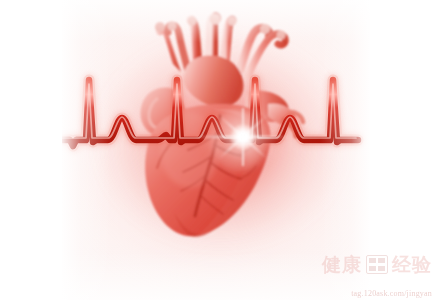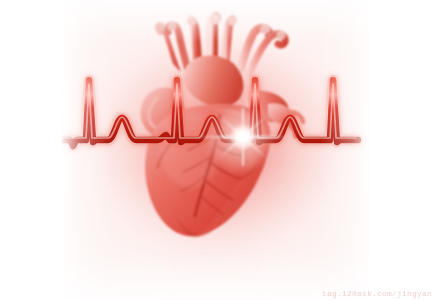--- a/index.html
+++ b/index.html
@@ -195,23 +195,23 @@
     display: block;
     width: 7px;
     height: 5px;
     background: #d9a7a3;
   }
   .wm-url {
     font-size: 8px;
     color: #dda9a5;
     opacity: 0.55;
     letter-spacing: 0.2px;
-    margin-top: 6px;
+    margin-top: 16px;
     line-height: 1;
-    font-family: Liberation Mono, monospace;
+    font-family: Liberation Serif, serif;
   }
 </style>
 </head>
 <body>
 
 <div id="stage">
 
   <div id="panel">
 
     <div class="paper-tint"></div>
@@ -405,16 +405,26 @@
     <div class="flash-ray ray-d1"></div>
     <div class="flash-ray ray-d2"></div>
     <div class="flash-ray ray-v"></div>
     <div class="flash-ray ray-h"></div>
     <div class="flash-core"></div>
 
     <div class="edge-fade"></div>
   </div>
 
   <div id="watermark">
+    <div class="wm-row">
+      <span class="wm-cn">健康</span>
+      <span class="wm-logo">
+        <span class="wm-logo-lower">
+          <span></span>
+            <span></span>
+        </span>
+      </span>
+      <span class="wm-cn">经验</span>
+    </div>
     <div class="wm-url">tag.120ask.com/jingyan</div>
   </div>
 
 </div>
 
 </body></html>

